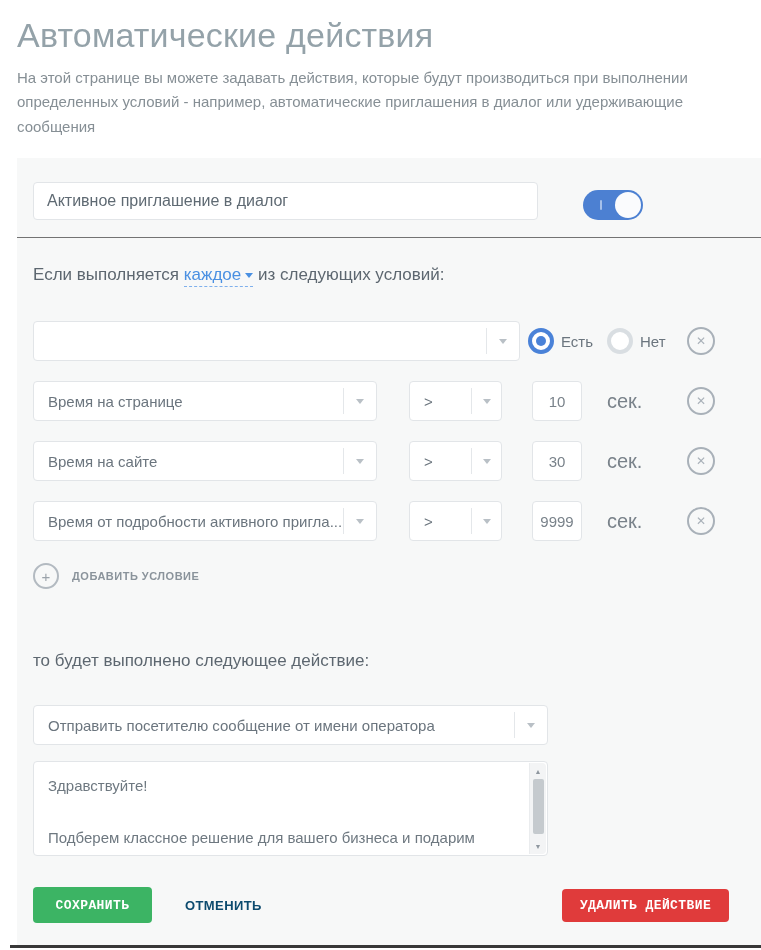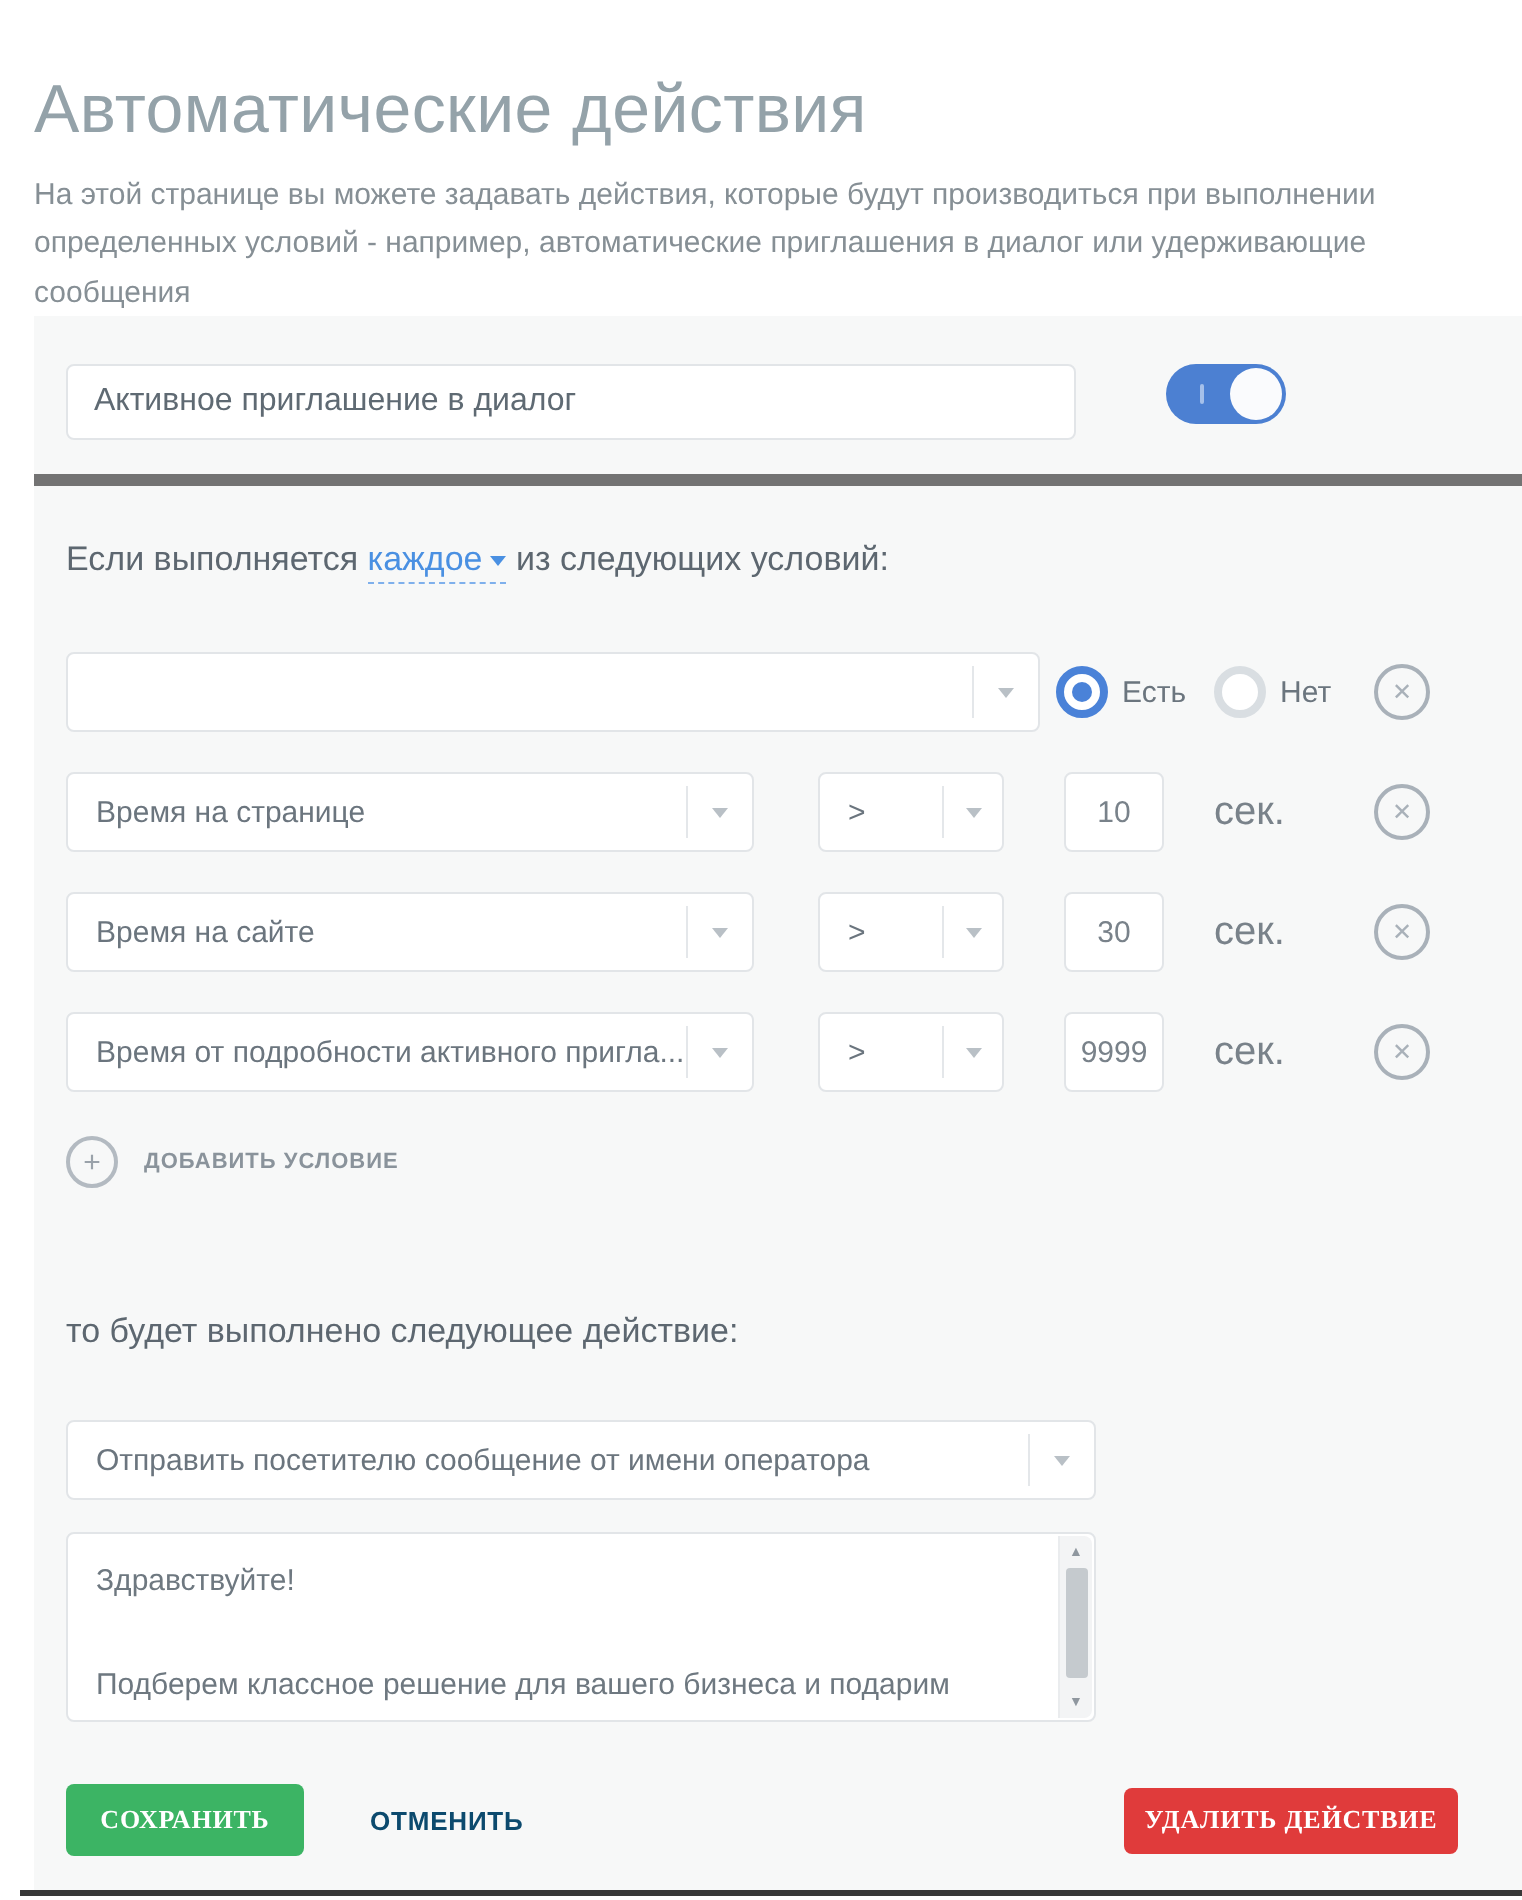--- a/index.html
+++ b/index.html
@@ -5,21 +5,21 @@
   * { box-sizing: border-box; margin: 0; padding: 0; }
   html, body { width: 761px; height: 950px; }
   body {
     font-family: "Liberation Sans", sans-serif;
     background: #ffffff;
     position: relative;
     overflow: hidden;
   }
 
   
-  .page-header { padding: 16px 17px 0 17px; margin-top: 20px; }
+  .page-header { padding: 16px 17px 0 17px; }
   .page-title {
     font-size: 34px;
     font-weight: 400;
     color: #94a2a9;
     letter-spacing: 0.2px;
     margin-bottom: 11px;
   }
   .page-desc {
     font-size: 15px;
     color: #868f95;
@@ -29,23 +29,23 @@
 
   
   .card {
     position: absolute;
     top: 158px; left: 17px; right: 0;
     height: 787px;
     background: #f7f8f8;
   }
   .card-sec1 {
     padding: 24px 16px 17px 16px;
-    border-bottom: 6px solid #737373;
-    display: flex;
-    align-items: flex-start;
+    border-bottom: 1px solid #737373;
+    display: flex;
+    align-items: flex-end;
     gap: 25px;
   }
   .name-input {
     width: 505px; height: 38px;
     border: 1px solid #e2e5e8;
     border-radius: 4px;
     background: #ffffff;
     padding: 0 13px;
     font-family: "Liberation Sans", sans-serif;
     font-size: 16px;
@@ -286,21 +286,21 @@
   .sb-space { flex: 1; }
 
   .footer {
     margin-top: 31px;
     display: flex;
     align-items: center;
   }
   .btn {
     border: none;
     border-radius: 4px;
-    font-family: Liberation Serif, serif;
+    font-family: Liberation Mono, monospace;
     font-size: 13px;
     font-weight: 700;
     letter-spacing: 0.4px;
     color: #ffffff;
     cursor: pointer;
   }
   .btn-save { width: 119px; height: 36px; background: #3cb464; }
   .btn-cancel {
     margin-left: 33px;
     background: none;

